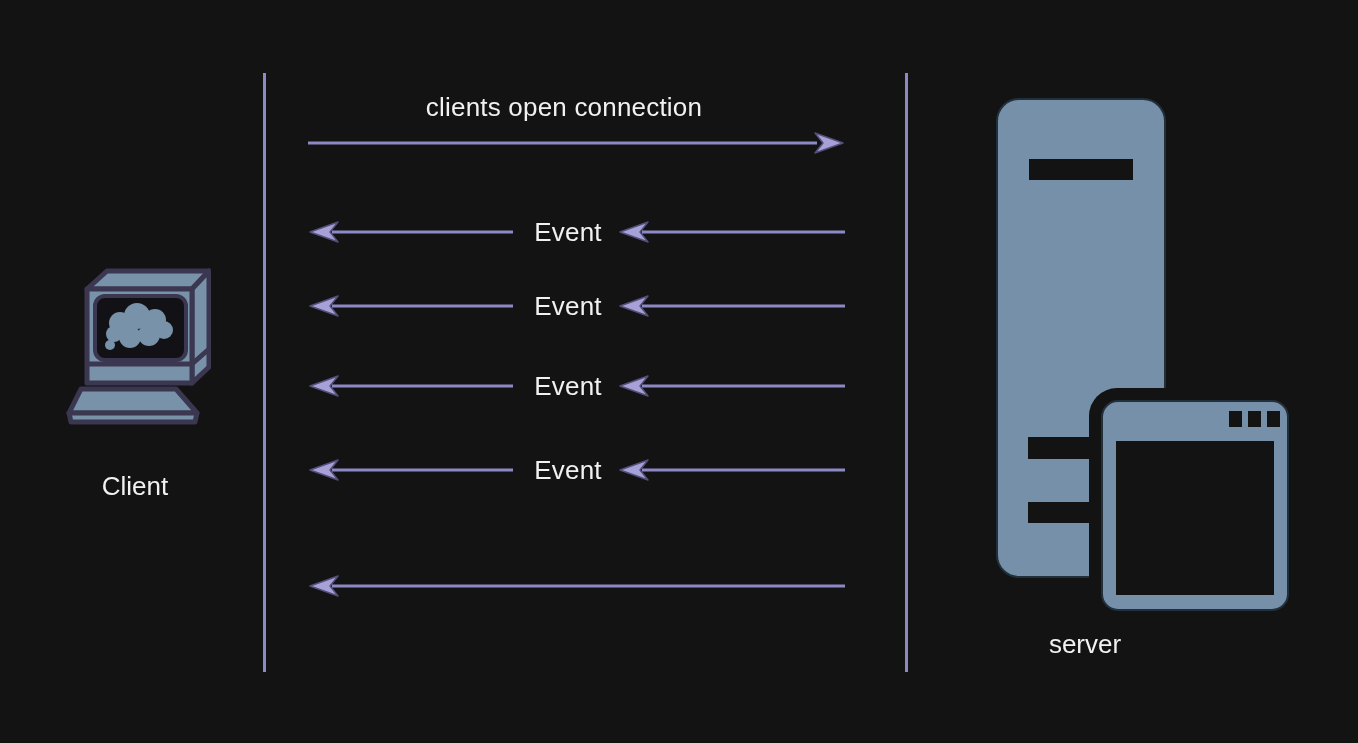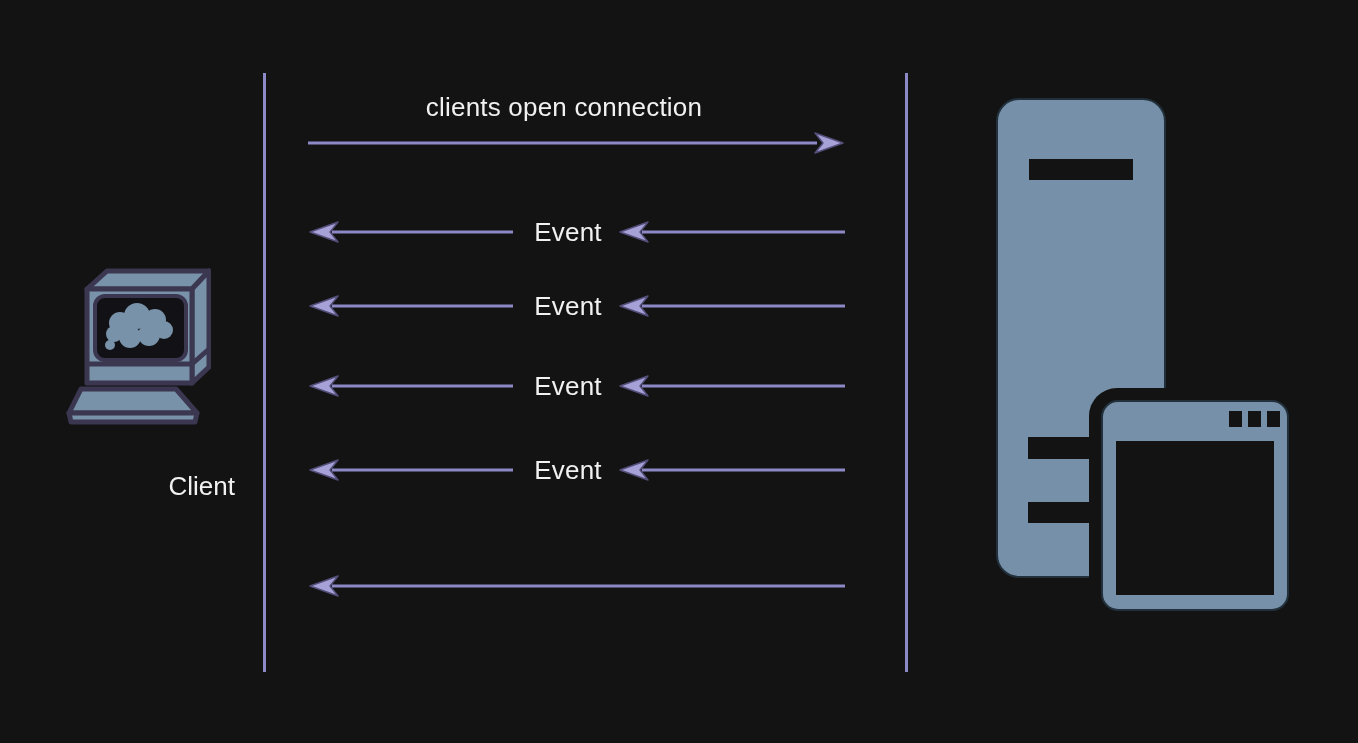--- a/index.html
+++ b/index.html
@@ -28,21 +28,21 @@
     white-space: nowrap;
   }
   .arrow-svg { position: absolute; overflow: visible; }
   .arrow-line { stroke: #8d89c6; stroke-width: 3; }
   .arrow-head { fill: #a6a2d8; stroke: #534f7a; stroke-width: 1.5; stroke-linejoin: round; }
   .node-label {
     position: absolute;
     color: #f1f1f1;
     font-size: 26px;
     line-height: 32px;
-    text-align: right;
+    text-align: center;
     white-space: nowrap;
   }
   .icon-svg { position: absolute; }
 </style>
 </head>
 <body>
 
 <div class="stage">
 
   <div class="lifeline client"></div>
@@ -143,14 +143,15 @@
     <g>
       <rect x="94" y="291" width="212" height="234" rx="28" fill="#131313"></rect>
       <rect x="107" y="304" width="186" height="209" rx="16" fill="#7590a8" stroke="#22303c" stroke-width="2"></rect>
       <rect x="121" y="344" width="158" height="154" fill="#131313"></rect>
       <rect x="234" y="314" width="13" height="16" fill="#131313"></rect>
       <rect x="253" y="314" width="13" height="16" fill="#131313"></rect>
       <rect x="272" y="314" width="13" height="16" fill="#131313"></rect>
     </g>
   </svg>
 
+  <div class="node-label" style="left:985px; top:628px; width:200px;">server</div>
 
 </div>
 
 </body></html>

